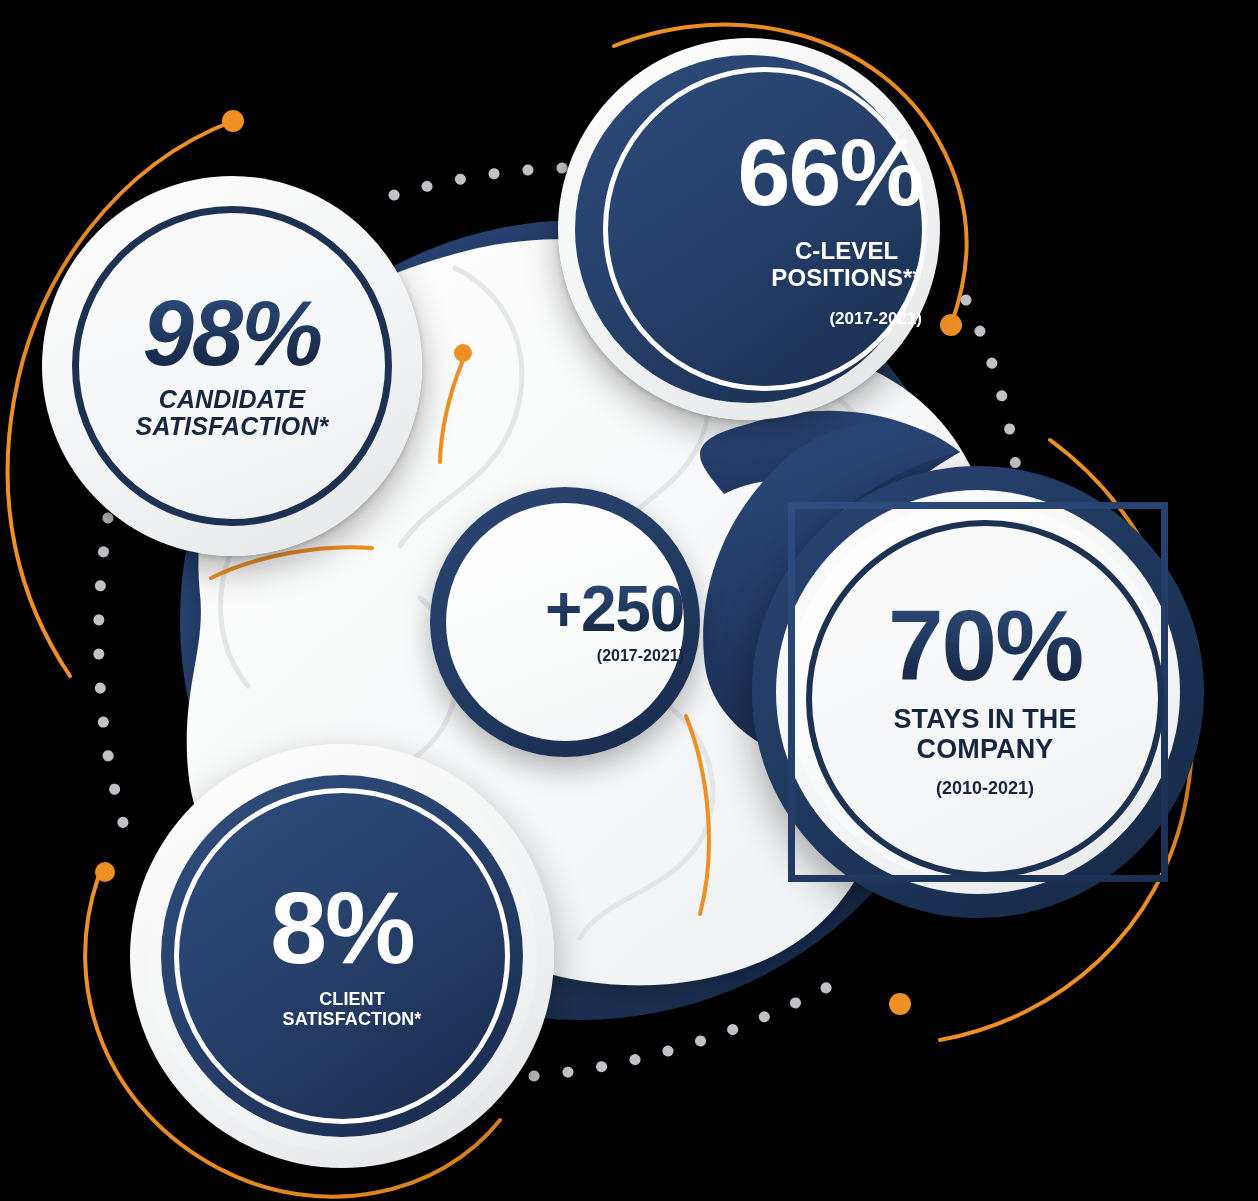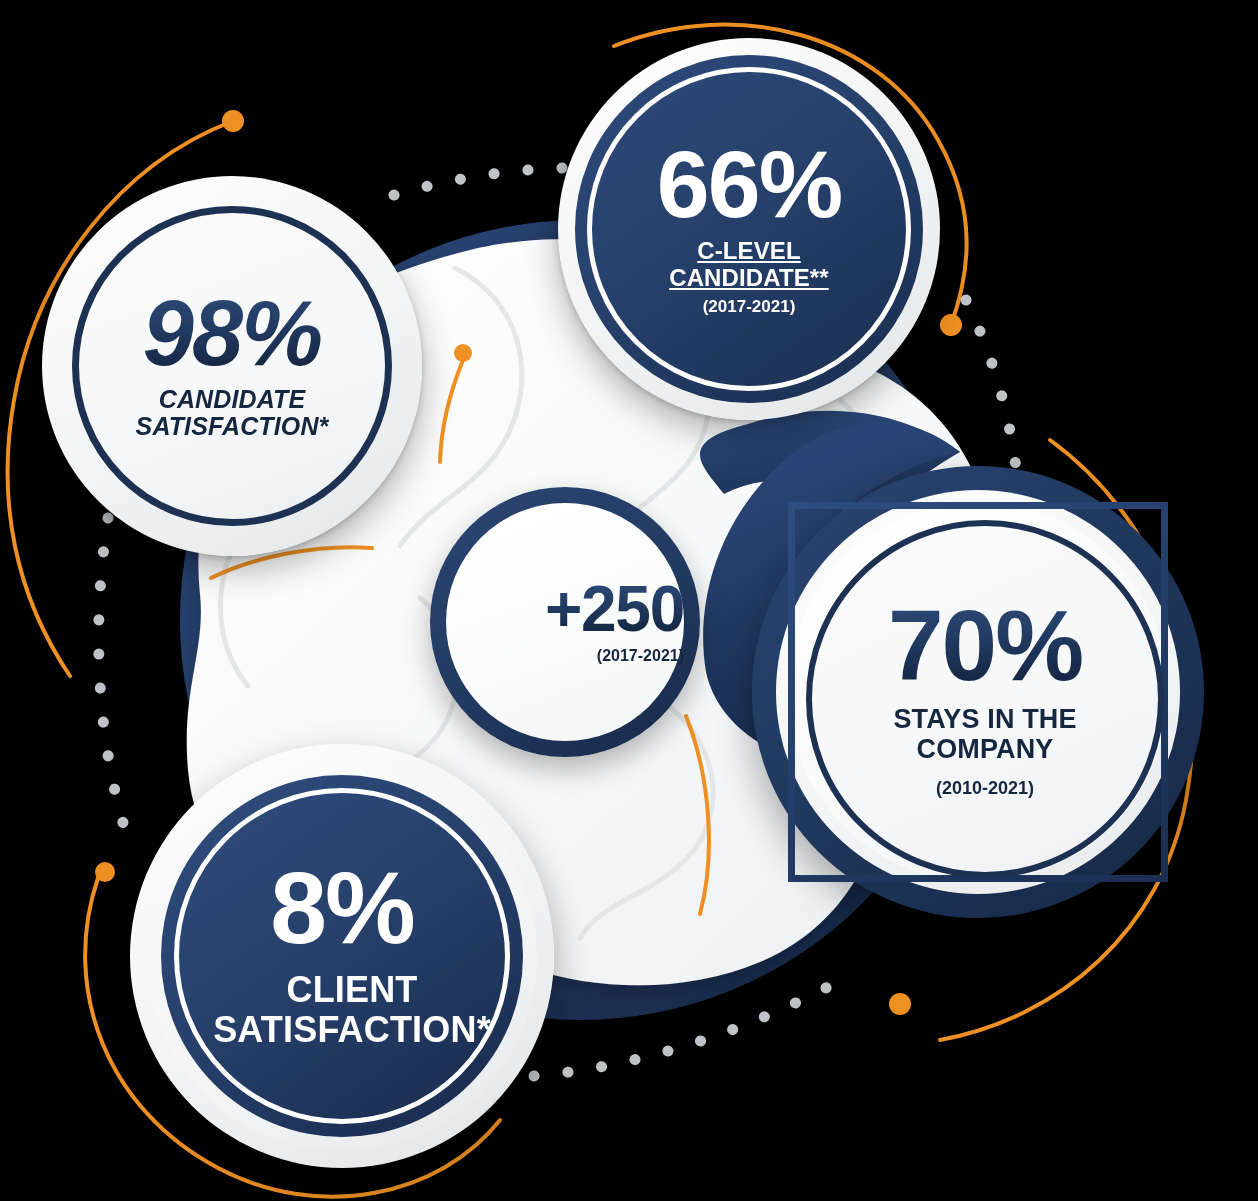--- a/index.html
+++ b/index.html
@@ -32,25 +32,25 @@
   #c98 .big{font-size:92px;margin-bottom:10px;}
   #c98 .lbl{font-size:25px;}
 
   
   #c66{left:558px;top:38px;width:382px;height:382px;
        background:linear-gradient(150deg,#ffffff 0%,#f0f1f2 60%,#e2e4e6 100%);
        box-shadow:0 14px 34px rgba(0,0,0,.30), 0 2px 6px rgba(0,0,0,.18);}
   #c66in{position:absolute;left:17px;top:17px;width:348px;height:348px;border-radius:50%;
        background:linear-gradient(145deg,#2d4a7a 0%,#27416c 45%,#182c4d 100%);
        display:flex;align-items:center;justify-content:center;}
-  #c66ring{position:absolute;left:12px;top:12px;width:324px;height:324px;border-radius:50%;
+  #c66ring{position:absolute;left:28px;top:12px;width:324px;height:324px;border-radius:50%;
        border:5px solid #ffffff;box-sizing:border-box;
-       display:flex;flex-direction:column;align-items:center;justify-content:center;}
+       display:flex;flex-direction:column;align-items:flex-end;justify-content:center;gap:12px;}
   #c66 .big{font-size:95px;margin-bottom:10px;}
-  #c66 .lbl{font-size:24px;margin-bottom:7px;text-decoration:underline;}
+  #c66 .lbl{font-size:24px;margin-bottom:7px;}
   #c66 .yrs{font-size:17px;}
 
   
   #c250{left:430px;top:487px;width:270px;height:270px;
        background:linear-gradient(150deg,#2b4574 0%,#233b61 50%,#17294a 100%);
        box-shadow:0 12px 28px rgba(0,0,0,.28);}
   #c250in{position:absolute;left:16px;top:16px;width:238px;height:238px;border-radius:50%;
        background:linear-gradient(160deg,#ffffff 0%,#fafbfb 60%,#f3f4f5 100%);
        display:flex;flex-direction:column;align-items:flex-end;justify-content:center;}
   #c250 .big{font-size:64px;margin-bottom:8px;}
@@ -81,21 +81,21 @@
        box-shadow:0 16px 38px rgba(0,0,0,.32);}
   #c96mid{position:absolute;left:17px;top:17px;width:390px;height:390px;border-radius:50%;
        background:linear-gradient(150deg,#fdfdfd 0%,#f1f2f3 70%,#e3e5e7 100%);}
   #c96in{position:absolute;left:14px;top:14px;width:362px;height:362px;border-radius:50%;
        background:linear-gradient(145deg,#2f4d7e 0%,#27416c 45%,#18294a 100%);
        display:flex;align-items:center;justify-content:center;}
   #c96ring{position:absolute;left:13px;top:13px;width:336px;height:336px;border-radius:50%;
        border:5px solid #ffffff;box-sizing:border-box;
        display:flex;flex-direction:column;align-items:center;justify-content:center;}
   #c96 .big{font-size:102px;margin-bottom:14px;}
-  #c96 .lbl{font-size:36px;margin-left:20px;}
+  #c96 .lbl{font-size:18px;margin-left:20px;}
 </style>
 </head>
 <body>
 
 <div id="stage">
 
   <svg class="layer" viewBox="0 0 1258 1201">
     <defs>
       <linearGradient id="gNavy" x1="0" y1="0" x2="1" y2="1">
         <stop offset="0" stop-color="#2c477a"></stop>
@@ -198,21 +198,21 @@
       </div>
     </div>
   </div>
 
   <div class="bubble" id="c66">
     <div id="c66in">
       <div id="c66ring">
         <div class="big white-txt">66%</div>
         <div class="lbl white-txt">
           <div>C-LEVEL</div>
-          <div>CANDIDATE**</div>
+          <div>POSITIONS**</div>
         </div>
         <div class="yrs white-txt">(2017-2021)</div>
       </div>
     </div>
   </div>
 
   <div class="bubble" id="c250">
     <div id="c250in">
       <div class="big dark-txt">+250</div>
       <div class="yrs navy-solid">(2017-2021)</div>

